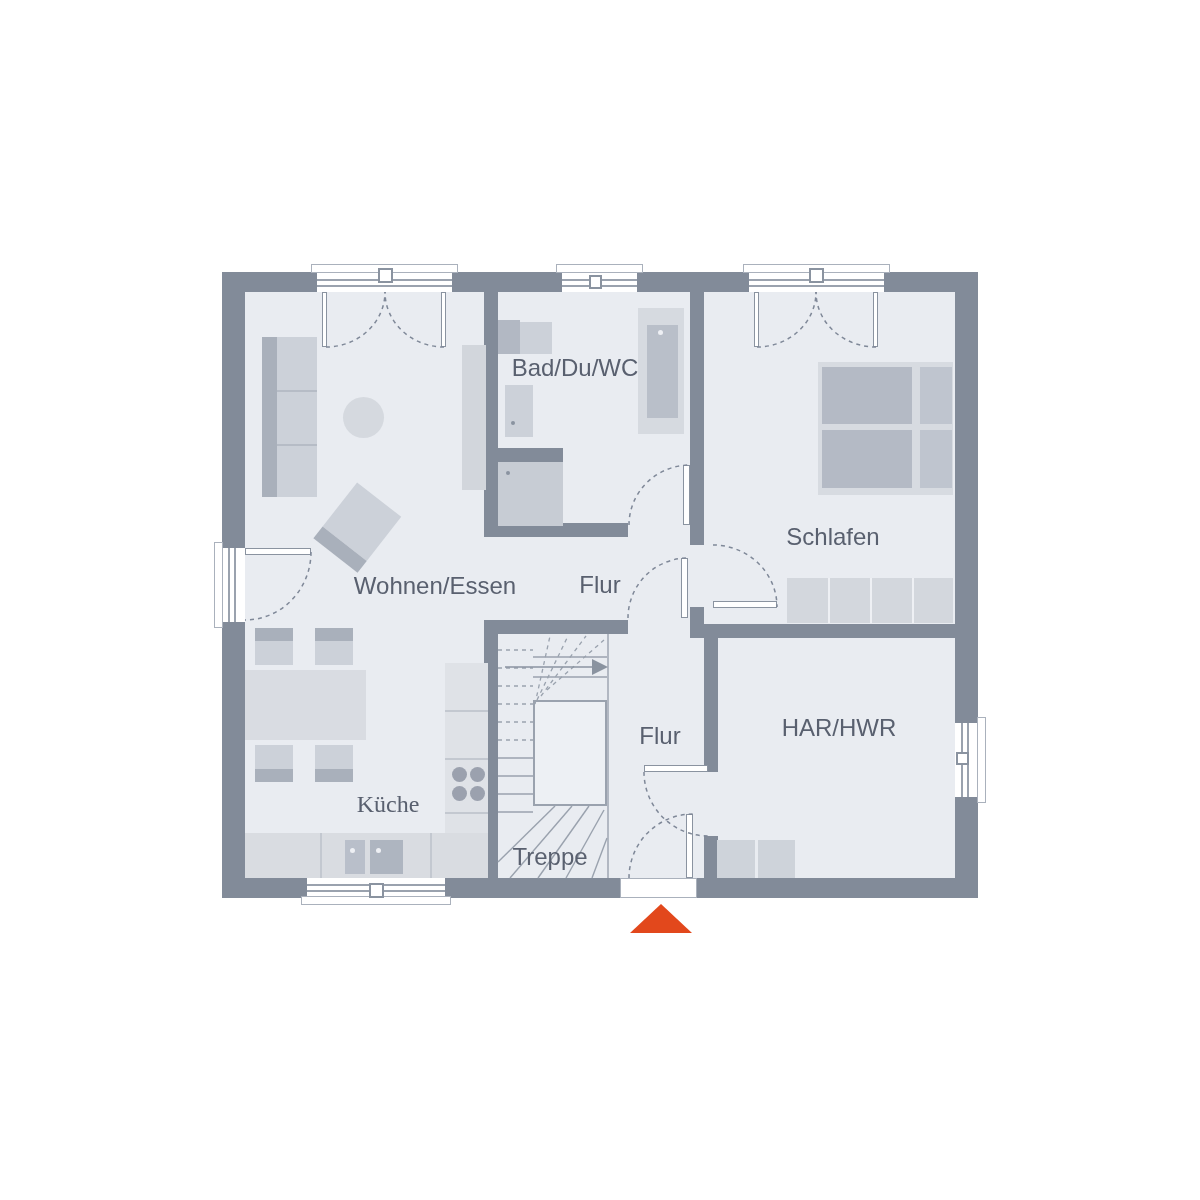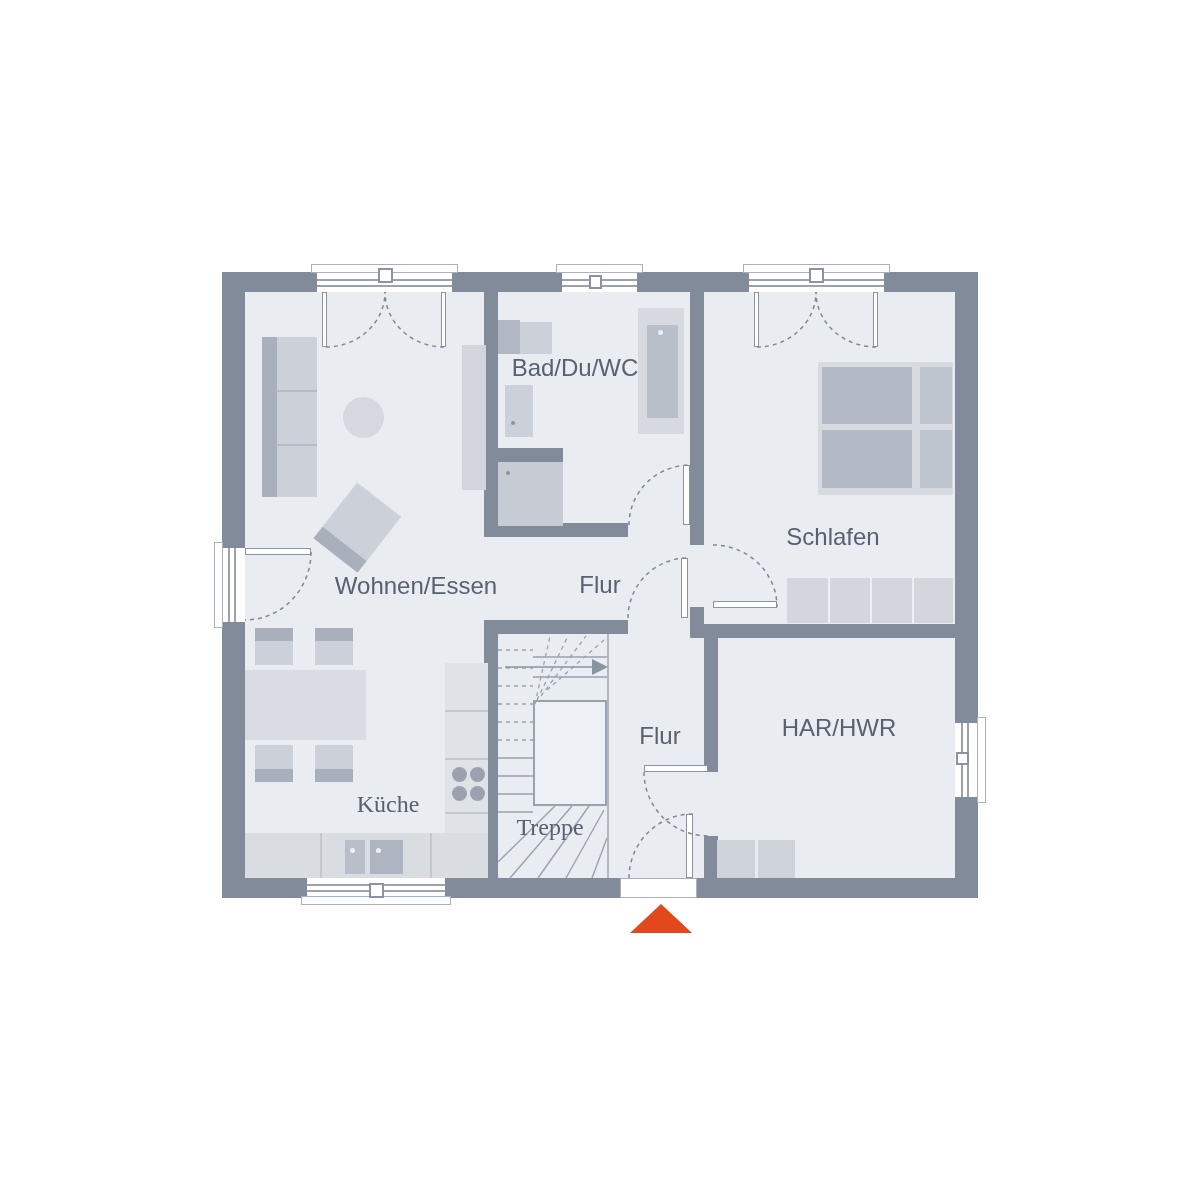--- a/index.html
+++ b/index.html
@@ -207,22 +207,22 @@
       <line x1="547" y1="690" x2="604" y2="640"></line>
     </g>
     <g>
       <line x1="505" y1="667" x2="592" y2="667" stroke="#8a93a0" stroke-width="1.6"></line>
       <polygon points="592,659 608,667 592,675" fill="#8a93a0"></polygon>
     </g>
   </svg>
 
   <div class="abs" style="left:630px;top:904px;width:0;height:0;border-left:31px solid transparent;border-right:31px solid transparent;border-bottom:29px solid #e2481c;"></div>
 
-  <div class="lbl" style="left:316px;top:572px;width:200px;">Wohnen/Essen</div>
+  <div class="lbl" style="left:335px;top:572px;width:200px;">Wohnen/Essen</div>
   <div class="lbl" style="left:338px;top:790px;width:100px;font-family:Liberation Serif, serif;">Küche</div>
   <div class="lbl" style="left:495px;top:354px;width:160px;">Bad/Du/WC</div>
   <div class="lbl" style="left:560px;top:571px;width:80px;">Flur</div>
   <div class="lbl" style="left:773px;top:523px;width:120px;">Schlafen</div>
-  <div class="lbl" style="left:500px;top:813px;width:100px;font-family:Liberation Serif, serif;">Treppe</div>
+  <div class="lbl" style="left:500px;top:843px;width:100px;">Treppe</div>
   <div class="lbl" style="left:620px;top:722px;width:80px;">Flur</div>
   <div class="lbl" style="left:779px;top:714px;width:120px;">HAR/HWR</div>
 
 </div>
 
 </body></html>

